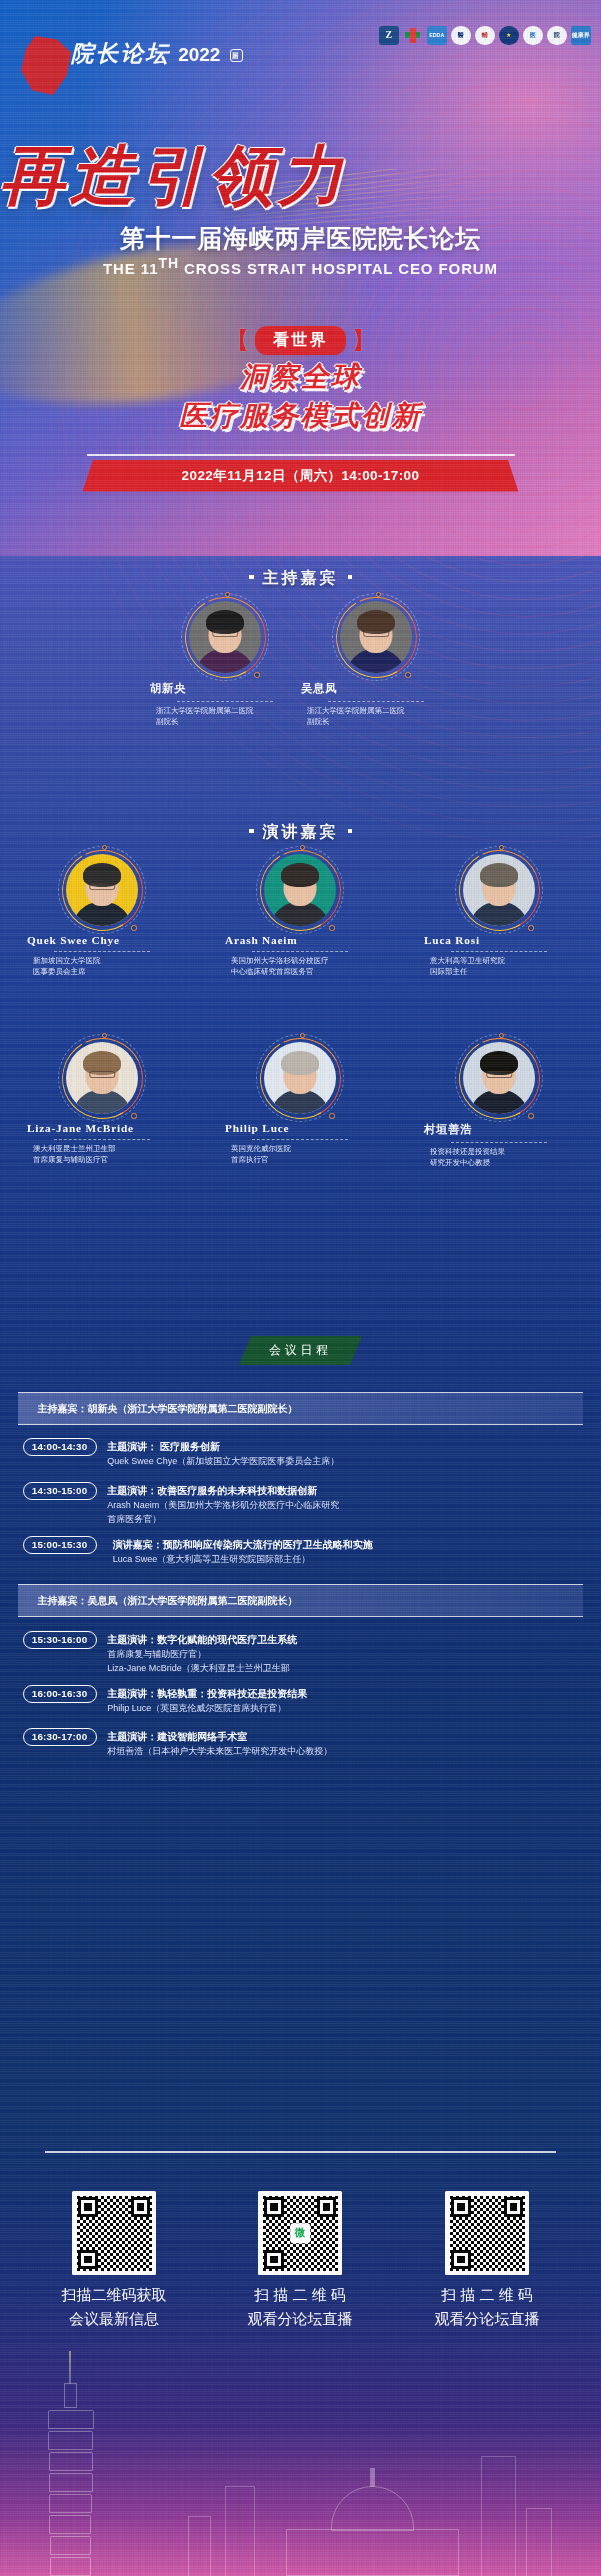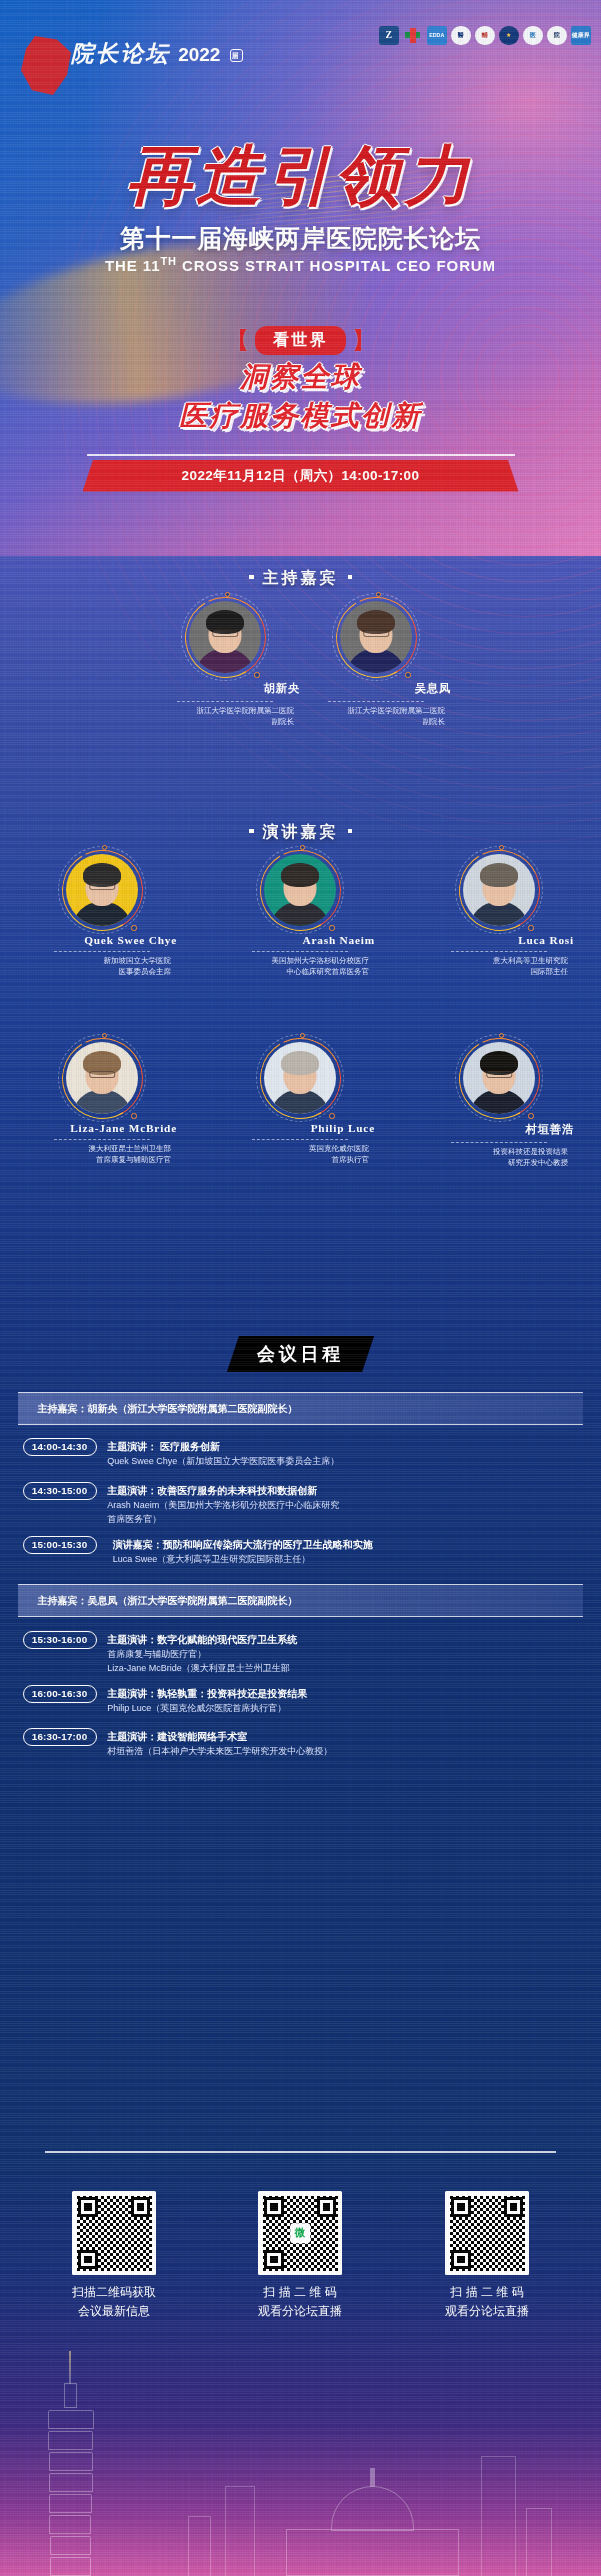--- a/index.html
+++ b/index.html
@@ -74,34 +74,34 @@
     background:#d6252a; clip-path:polygon(28% 0,72% 6%,100% 28%,92% 66%,64% 100%,22% 92%,0 58%,10% 22%); opacity:.95;}
   .brand .cn1 { position:relative; font-family:"Liberation Serif",serif; font-weight:700; font-size:23px;
     letter-spacing:2.3px; margin-left:30px; text-shadow:0 1.5px 3px rgba(0,0,0,.3); font-style:italic; }
   .brand .cn2 { position:relative; font-family:"Liberation Serif",serif; font-weight:700; font-size:22.5px;
     letter-spacing:2.3px; margin-left:47px; margin-top:-1.5px; font-style:italic; }
   .brand .cn2 .yr { font-family:"Liberation Sans",sans-serif; font-style:normal; font-size:19px; letter-spacing:0; }
   .brand .cn2 .badge { display:inline-block; width:12.8px; height:12.8px; border:1.1px solid #fff; border-radius:3px;
     font-size:6.8px; line-height:11.3px; text-align:center; font-style:normal; vertical-align:2.3px; margin-left:1.5px;}
 
   
-  .hero-head { position:absolute; left:0; right:0; top:132px; text-align:center; }
+  .hero-head { position:absolute; left:0; right:0; top:132px; }
   .hero-head .zi {
     display:inline-block; font-family:"Liberation Serif",serif; font-weight:700;
     font-size:65px; color:#cf1a20; letter-spacing:4.5px; font-style:italic;
     text-shadow: 1.5px 0 0 #fff, -1.5px 0 0 #fff, 0 1.5px 0 #fff, 0 -1.5px 0 #fff,
                  2.3px 2.3px 0 rgba(255,255,255,.85), 0 4.5px 12px rgba(0,0,0,.25);
   }
 
   
   .forum-cn { position:absolute; left:0; right:0; top:222px; text-align:center;
     font-size:25px; font-weight:700; letter-spacing:0.8px; color:#fff; text-shadow:0 1.5px 6px rgba(0,0,0,.35); }
   .forum-en { position:absolute; left:0; right:0; top:255px; text-align:center;
     font-size:15px; font-weight:700; letter-spacing:0.9px; color:#fff; }
-  .forum-en sup { font-size:11px; }
+  .forum-en sup { font-size:14px; }
 
   
   .theme-chip { position:absolute; left:0; right:0; top:325px; text-align:center; }
   .theme-chip .brk { display:inline-block; color:#d9232a; font-size:22.5px; font-weight:700; vertical-align:-3px;
      text-shadow:0 0 1.5px rgba(255,255,255,.5); }
   .theme-chip .pill { display:inline-block; background:#d9232a; color:#fff; font-size:16px; font-weight:700;
     letter-spacing:2.3px; padding:3.8px 18px; border-radius:12px; margin:0 3px; }
 
   .theme-l1, .theme-l2 { position:absolute; left:0; right:0; text-align:center;
     font-weight:700; color:#e0242b; font-style:italic;
@@ -115,21 +115,21 @@
   .date-banner { display:inline-block; background:#d9232a; color:#fff; font-size:13.5px; font-weight:700;
     padding:6.8px 25.5px; letter-spacing:0.4px;
     clip-path:polygon(10.5px 0, calc(100% - 10.5px) 0, 100% 100%, 0 100%); min-width:436px; }
 
   
   .sec-title { position:absolute; left:0; right:0; text-align:center; font-size:16px; font-weight:700;
     letter-spacing:3px; color:#fff; text-shadow:0 1.5px 4.5px rgba(0,0,0,.4); }
   .sec-title .dot { display:inline-block; width:4.5px; height:4.5px; background:#fff; vertical-align:3.8px; margin:0 9px; }
 
   
-  .person { position:absolute; text-align:right; width:150px; }
+  .person { position:absolute; text-align:left; width:150px; }
   .ring { position:relative; width:72px; height:72px; margin:0 auto; border-radius:50%; }
   .ring .arcA { position:absolute; inset:-4.5px; border-radius:50%; border:1.9px solid transparent;
      border-top-color:#ff8a2b; border-right-color:#ff4d2b; transform:rotate(20deg); }
   .ring .arcB { position:absolute; inset:-4.5px; border-radius:50%; border:1.9px solid transparent;
      border-bottom-color:#ffc42b; border-left-color:#ffa82b; transform:rotate(14deg); }
   .ring .arcC { position:absolute; inset:-8.3px; border-radius:50%; border:0.8px dashed rgba(255,255,255,.35); }
   .ring .node { position:absolute; width:5.3px; height:5.3px; border-radius:50%; border:1.1px solid #ff8a2b; background:#1b3c87; }
   .ring .n1 { top:-9px; left:50%; }
   .ring .n2 { bottom:-4.5px; right:1.5px; }
   .photo { position:absolute; inset:0; border-radius:50%; overflow:hidden; }
@@ -143,21 +143,21 @@
   .photo .glasses { position:absolute; left:50%; top:40%; transform:translateX(-50%);
      width:25.5px; height:6.8px; border:1px solid rgba(60,40,30,.65); border-radius:3px;
      background:linear-gradient(90deg,rgba(255,255,255,.12),rgba(255,255,255,.05)); }
   .pname { margin-top:7.5px; font-size:11.3px; font-weight:700; letter-spacing:0.8px; }
   .pname.en { font-family:"Liberation Serif",serif; font-size:11.3px; }
   .pdash { width:96px; height:0; border-top:0.8px dashed rgba(255,255,255,.55); margin:5.3px auto 4.5px; }
   .porg { font-size:7.5px; line-height:1.45; color:#e6ecff; padding:0 6px; }
 
   
   .agenda-tab { position:absolute; left:0; right:0; top:1336px; text-align:center; }
-  .agenda-tab .lbl { display:inline-block; background:#000000; color:#fff; font-size:18px; font-weight:700;
+  .agenda-tab .lbl { display:inline-block; background:#14532d; color:#fff; font-size:12px; font-weight:400;
     letter-spacing:3.8px; padding:6px 30px; clip-path:polygon(12px 0,100% 0,calc(100% - 12px) 100%,0 100%); }
 
   .host-bar { position:absolute; left:18px; width:565px; height:33px;
      background:linear-gradient(90deg, rgba(125,140,200,.55), rgba(95,115,185,.30));
      border-top:1.5px solid rgba(255,255,255,.75); border-bottom:1.5px solid rgba(255,255,255,.75);
      display:flex; align-items:center; padding-left:19.5px; font-size:10px; font-weight:700; }
 
   .ag-row { position:absolute; left:18px; width:565px; display:flex; gap:10.5px; align-items:flex-start; padding-left:4.5px; }
   .ag-time { flex:0 0 auto; border:1.2px solid #fff; border-radius:10.5px; padding:2.3px 8.3px;
      font-size:9.8px; font-weight:700; letter-spacing:0.2px; white-space:nowrap; }
@@ -173,21 +173,21 @@
   .qr .mx { width:100%; height:100%;
     background-image:
       repeating-linear-gradient(90deg,#000 0 3px, #fff 3px 6px),
       repeating-linear-gradient(0deg,#000 0 3px, #fff 3px 6px);
     background-blend-mode:difference; }
   .qr .fe { position:absolute; width:19.5px; height:19.5px; border:3.8px solid #000; background:#fff; }
   .qr .fe i { position:absolute; inset:3px; background:#000; }
   .qr .fe1 { left:6px; top:6px; } .qr .fe2 { right:6px; top:6px; } .qr .fe3 { left:6px; bottom:6px; }
   .qr .ctr { position:absolute; left:50%; top:50%; transform:translate(-50%,-50%);
      width:19.5px; height:19.5px; background:#fff; border-radius:3px; display:flex; align-items:center; justify-content:center; }
-  .qr-cap { margin-top:8.3px; font-size:12px; line-height:1.6; font-weight:400; color:#fff; }
+  .qr-cap { margin-top:8.3px; font-size:15px; line-height:1.6; font-weight:400; color:#fff; }
 
   
   .skyline { position:absolute; left:0; bottom:0; width:601px; height:323px; opacity:.55; }
 </style>
 </head>
 <body>
 
 <div class="bg-root">
   <div class="bg-top"></div>
   <div class="bg-mid"></div>

